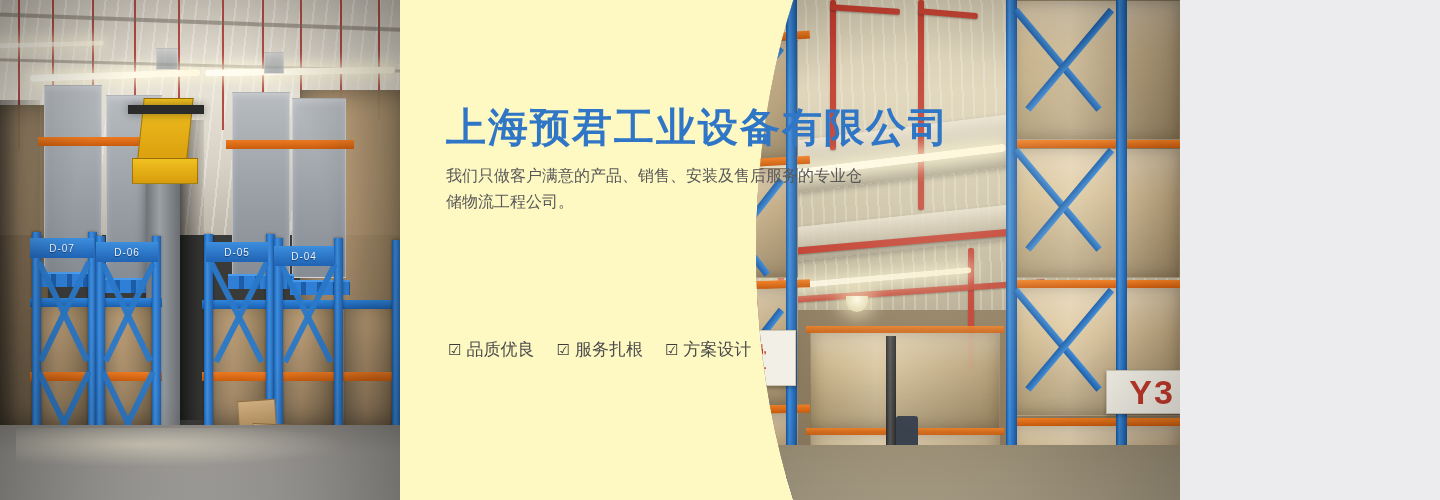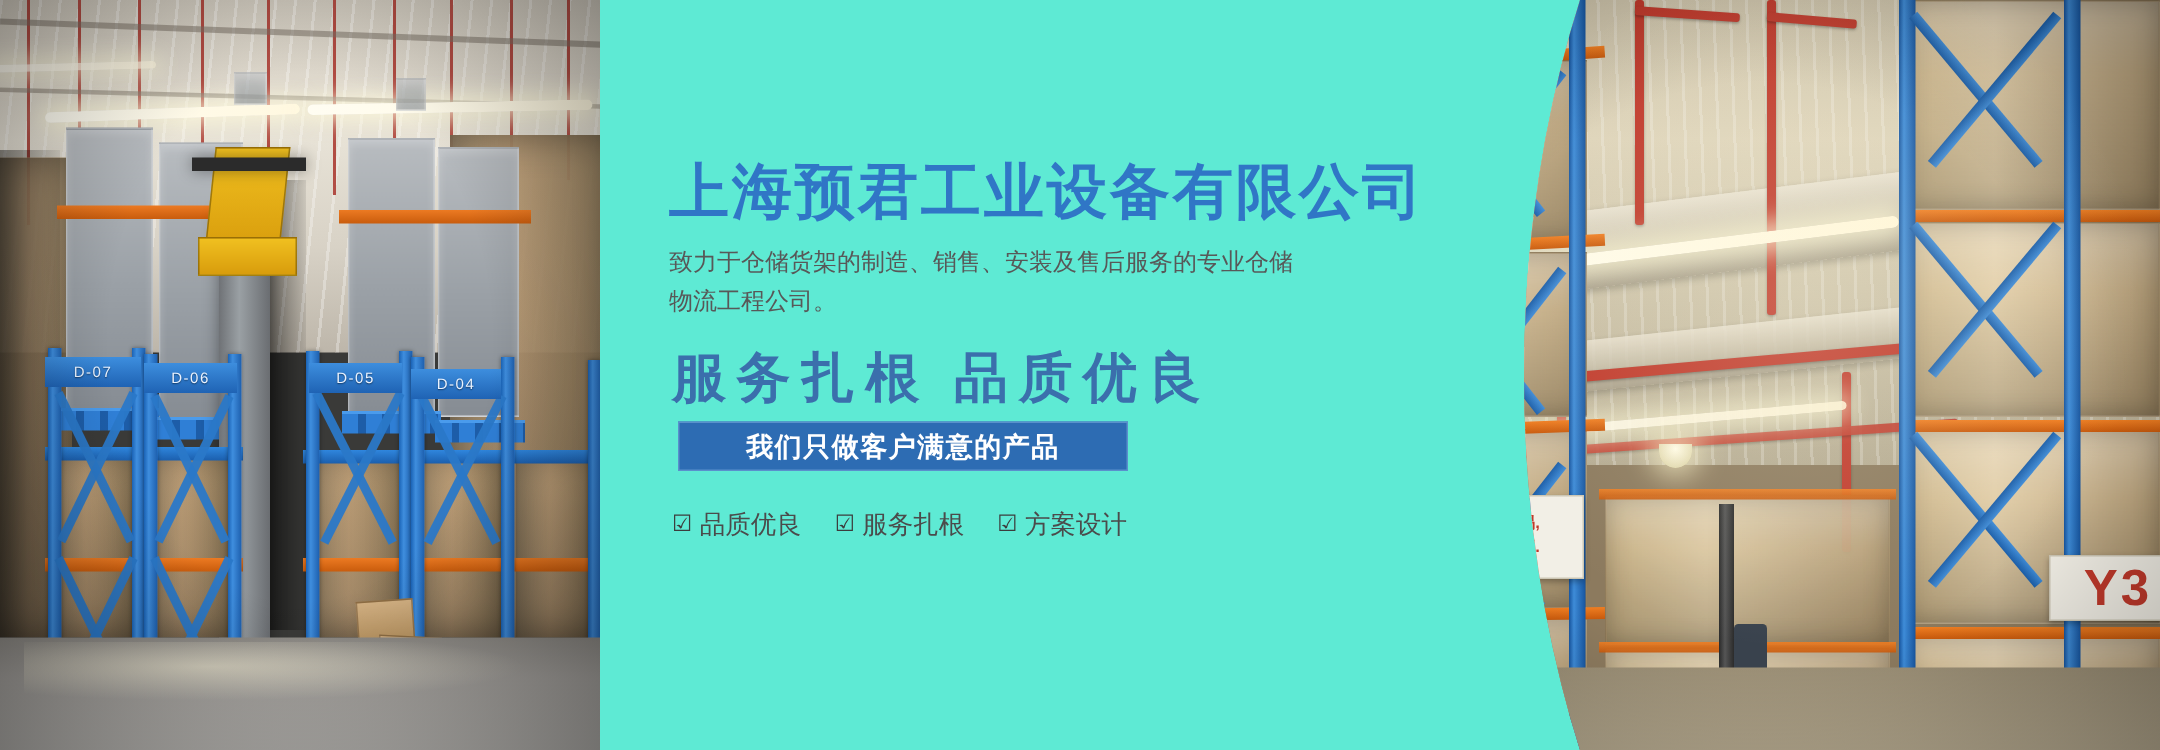--- a/index.html
+++ b/index.html
@@ -5,22 +5,22 @@
 <style>
   * { margin:0; padding:0; box-sizing:border-box; }
   html, body {
     width:1440px; height:500px;
     font-family:"Liberation Sans", sans-serif;
     background:#ececee;
     overflow:hidden;
   }
   #banner {
     position:relative;
-    width:1440px; height:500px;
-    background:#5eead4;
+    width:1180px; height:500px;
+    background:#fef9c3;
     overflow:hidden;
   }
 
   
   .photo-left {
     position:absolute; left:0; top:0;
     width:400px; height:500px;
     overflow:hidden;
     background:#3a3a38;
   }
@@ -443,23 +443,21 @@
       <div class="pr-label pr-y3" style="left:20px; top:392px; width:96px; height:48px;">Y3</div>
       <div class="pr-label pr-y3" style="left:456px; top:370px; width:92px; height:44px;">Y3</div>
 
       <div class="pr-floor"></div>
       <div class="pr-vignette"></div>
     </div>
   </div>
 
   <div class="content">
     <h1 class="title">上海预君工业设备有限公司</h1>
-    <p class="subtitle">致力于仓储货架的制造、销售、安装及售后服务的专业仓储物流工程公司。</p>
-    <div class="slogan">服务扎根  品质优良</div>
-    <div class="badge">我们只做客户满意的产品</div>
+    <p class="subtitle">我们只做客户满意的产品、销售、安装及售后服务的专业仓储物流工程公司。</p>
 
     <div class="features">
       <div class="feature">
         <span class="tick">☑</span>
         <span>品质优良</span>
       </div>
       <div class="feature">
         <span class="tick">☑</span>
         <span>服务扎根</span>
       </div>

